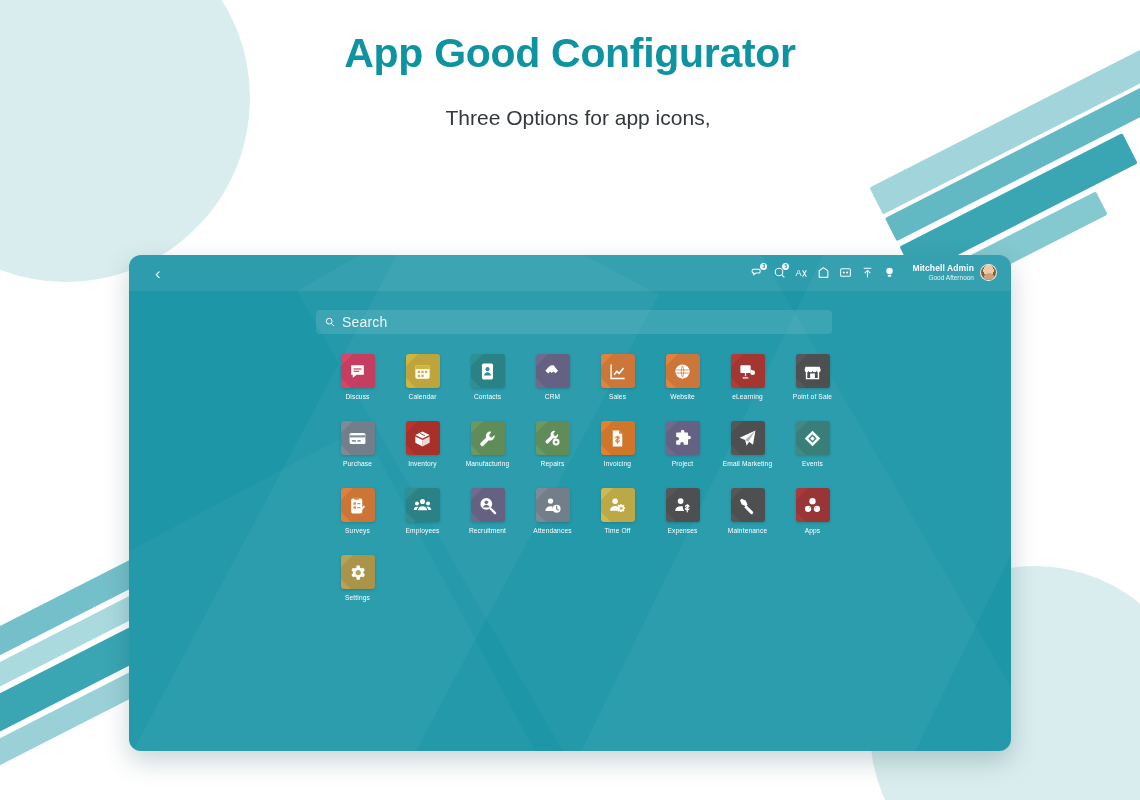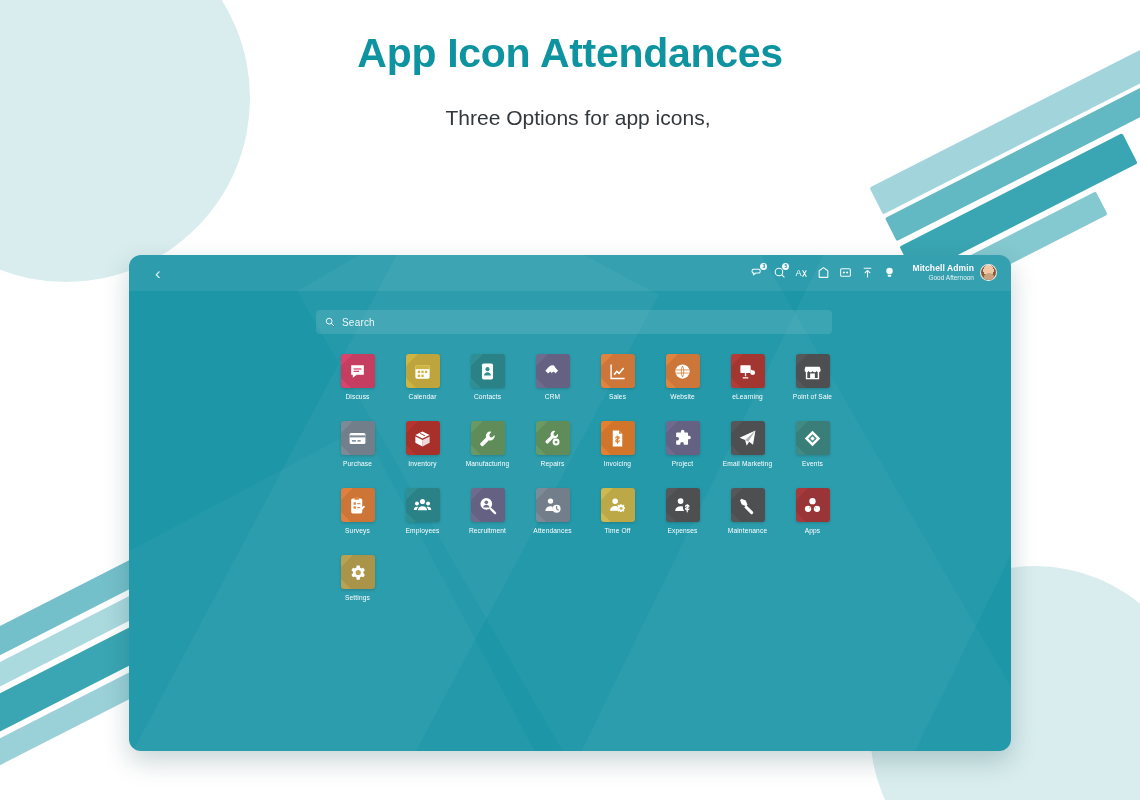--- a/index.html
+++ b/index.html
@@ -83,21 +83,21 @@
   }
 
   
   .searchbar {
     position:absolute; left:187px; top:55px; width:516px; height:24px;
     background:rgba(255,255,255,.11); border-radius:4px;
     display:flex; align-items:center; padding:0 9px; gap:7px; cursor:text;
   }
   .search-icon { width:10px; height:10px; color:#ffffff; opacity:.95; flex:0 0 auto; }
   .search-icon svg { display:block; width:10px; height:10px; }
-  .search-ph { font-size:10px; color:rgba(255,255,255,.9); letter-spacing:.2px; }
+  .search-ph { font-size:14px; color:rgba(255,255,255,.9); letter-spacing:.2px; }
 
   
   .apps {
     position:absolute; left:196px; top:99px; width:520px;
     display:grid; grid-template-columns:repeat(8, 1fr); row-gap:21px;
   }
   .app { display:flex; flex-direction:column; align-items:center; cursor:pointer; }
   .tile {
     width:34px; height:34px; border-radius:3px;
     position:relative; overflow:hidden;
@@ -131,21 +131,21 @@
     <div class="band" style="top:114px;width:200px; height:26px; background:rgba(31,154,169,.55);"></div>
   </div>
 
   <div class="deco stripes-bl">
     <div class="band" style="top:10px; width:430px; height:26px; background:rgba(31,154,169,.62);"></div>
     <div class="band" style="top:42px; width:400px; height:22px; background:rgba(31,154,169,.38);"></div>
     <div class="band" style="top:70px; width:430px; height:34px; background:rgba(31,154,169,.88);"></div>
     <div class="band" style="top:110px;width:330px; height:24px; background:rgba(31,154,169,.45);"></div>
   </div>
 
-  <div class="headline">App Icon Attendances</div>
+  <div class="headline">App Good Configurator</div>
   <div class="subline">
     <div>Three Options for app icons,</div>
   </div>
 
   <div class="window">
     <div class="win-diag d1"></div>
     <div class="win-diag d2"></div>
     <div class="win-diag d3"></div>
     <div class="win-diag d4"></div>
 

